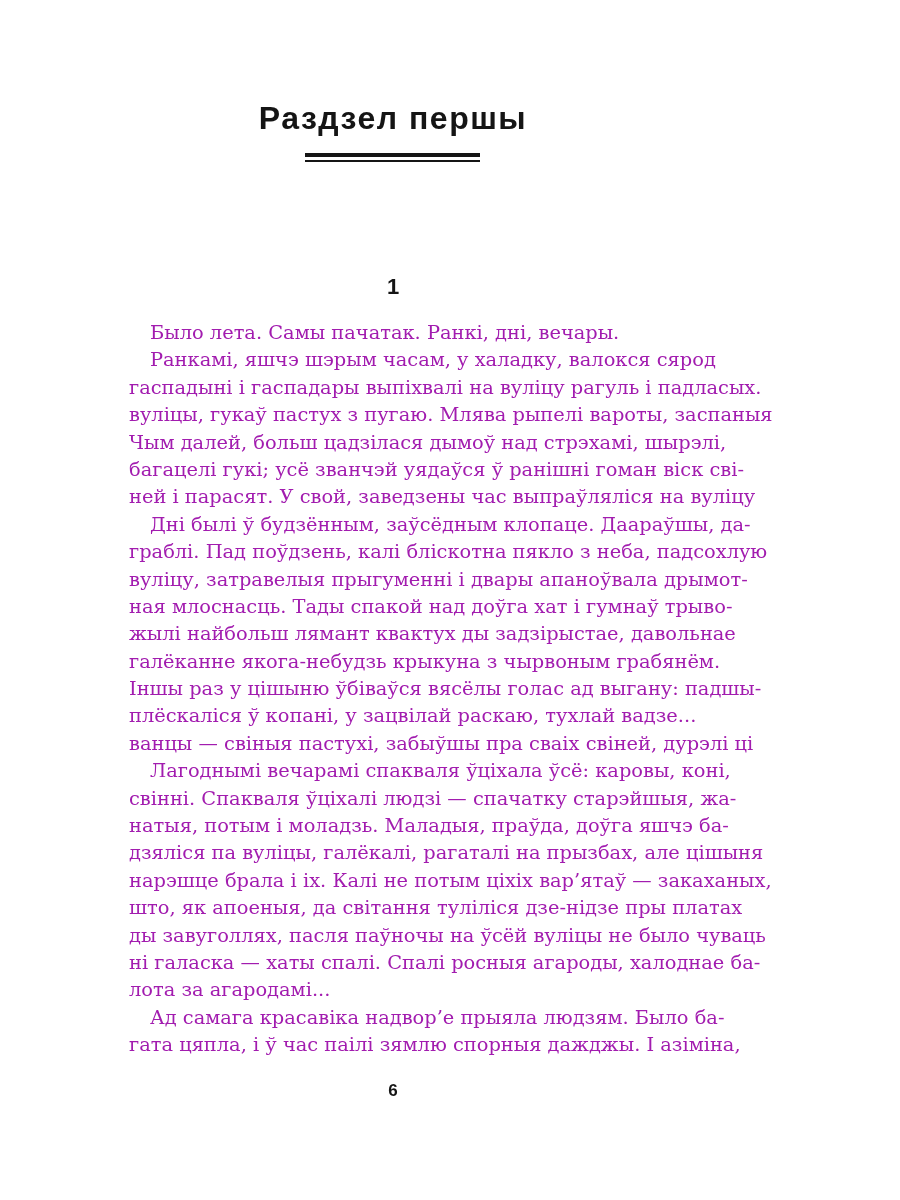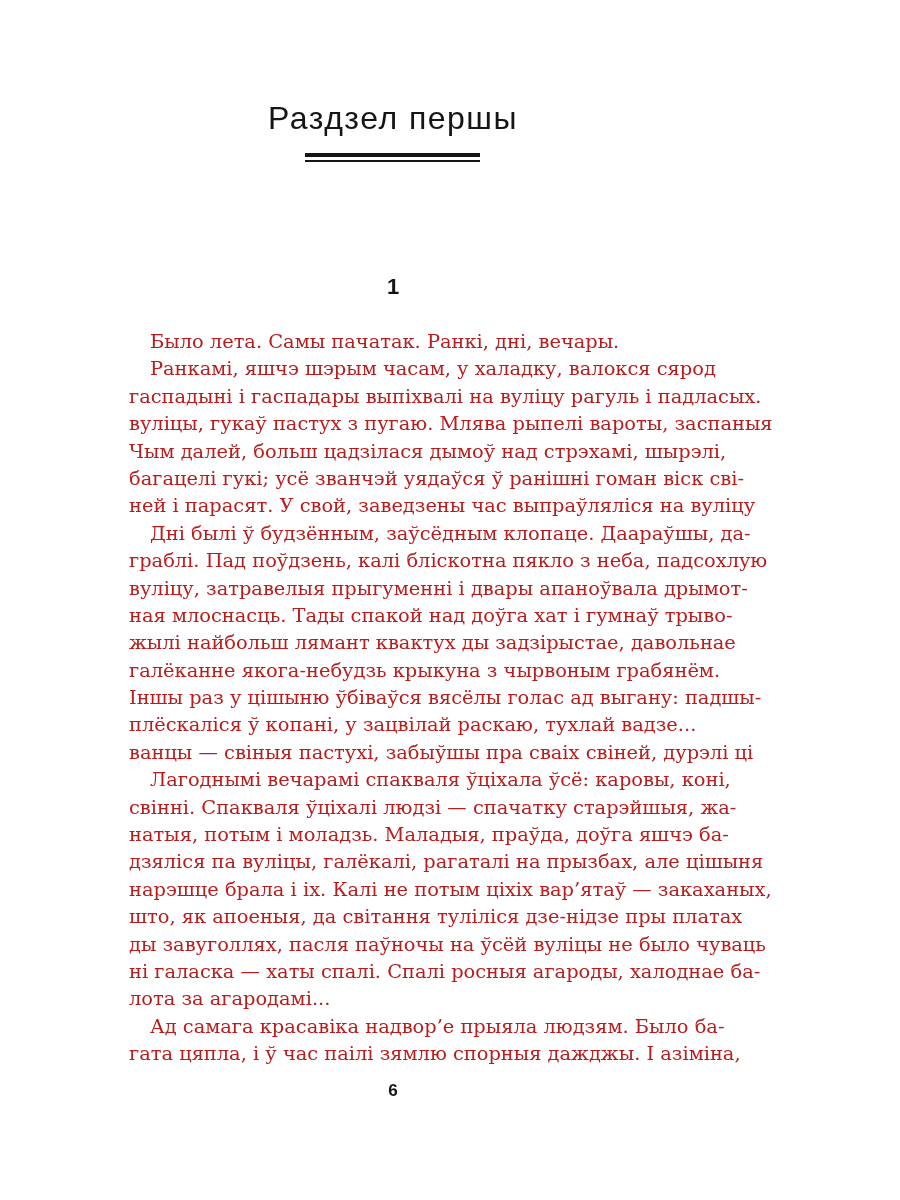--- a/index.html
+++ b/index.html
@@ -14,21 +14,21 @@
       overflow: hidden;
       color: #1a1a1a;
     }
     .section-title {
       position: absolute;
       top: 100px;
       left: 0;
       width: 786px;
       text-align: center;
       font-family: "Liberation Sans", "DejaVu Sans", sans-serif;
-      font-weight: normal;
+      font-weight: bold;
       font-size: 32px;
       letter-spacing: 1.5px;
       margin: 0;
       color: #151515;
     }
     .title-rule {
       position: absolute;
       top: 153px;
       left: 305px;
       width: 175px;
@@ -48,27 +48,27 @@
       left: 0;
       width: 786px;
       text-align: center;
       font-family: "Liberation Sans", "DejaVu Sans", sans-serif;
       font-weight: bold;
       font-size: 22px;
       color: #151515;
     }
     .text-body {
       position: absolute;
-      top: 328px;
+      top: 319px;
       left: 129px;
       width: 539px;
       font-family: "DejaVu Serif", "Liberation Serif", serif;
       font-size: 19.4px;
       line-height: 27.4px;
-      color: #b91c1c;
+      color: #a21caf;
     }
     .text-body .line {
       display: block;
       white-space: nowrap;
       text-align: justify;
       text-align-last: justify;
       height: 27.4px;
     }
     .text-body .line.indent {
       padding-left: 21px;

